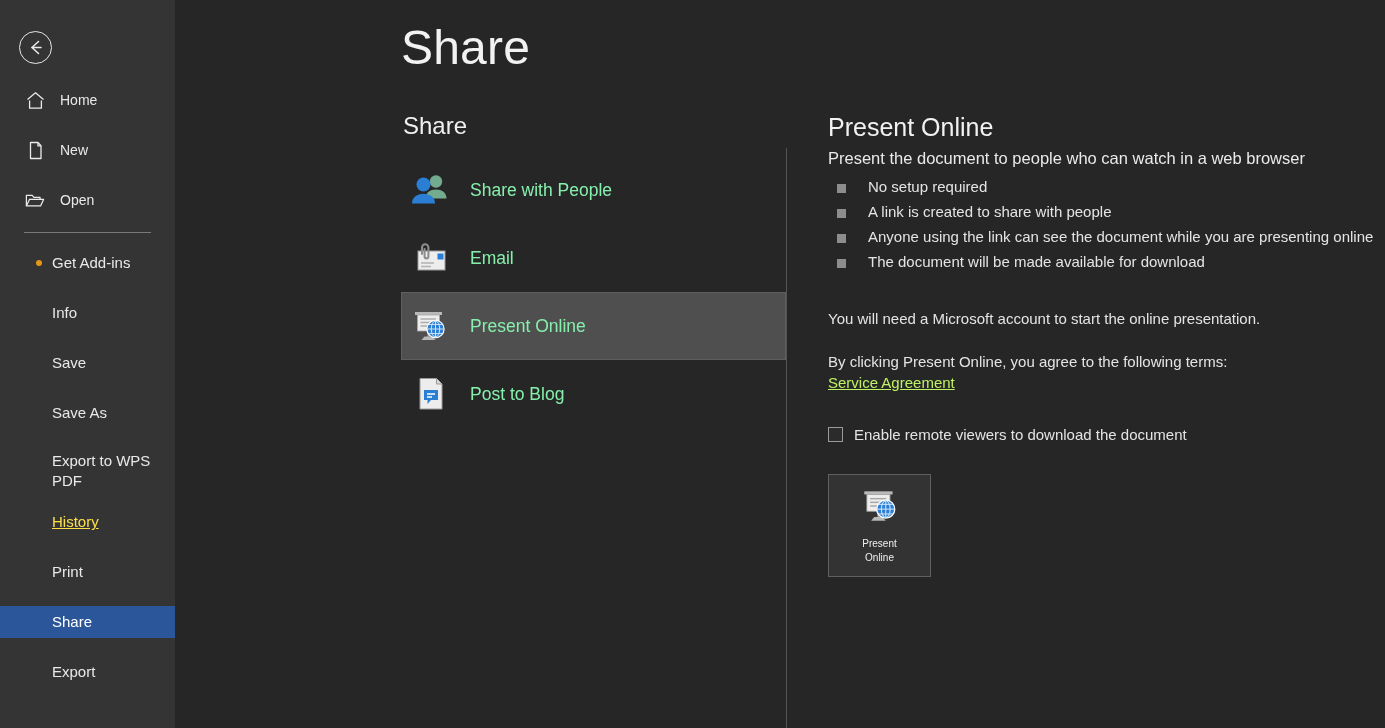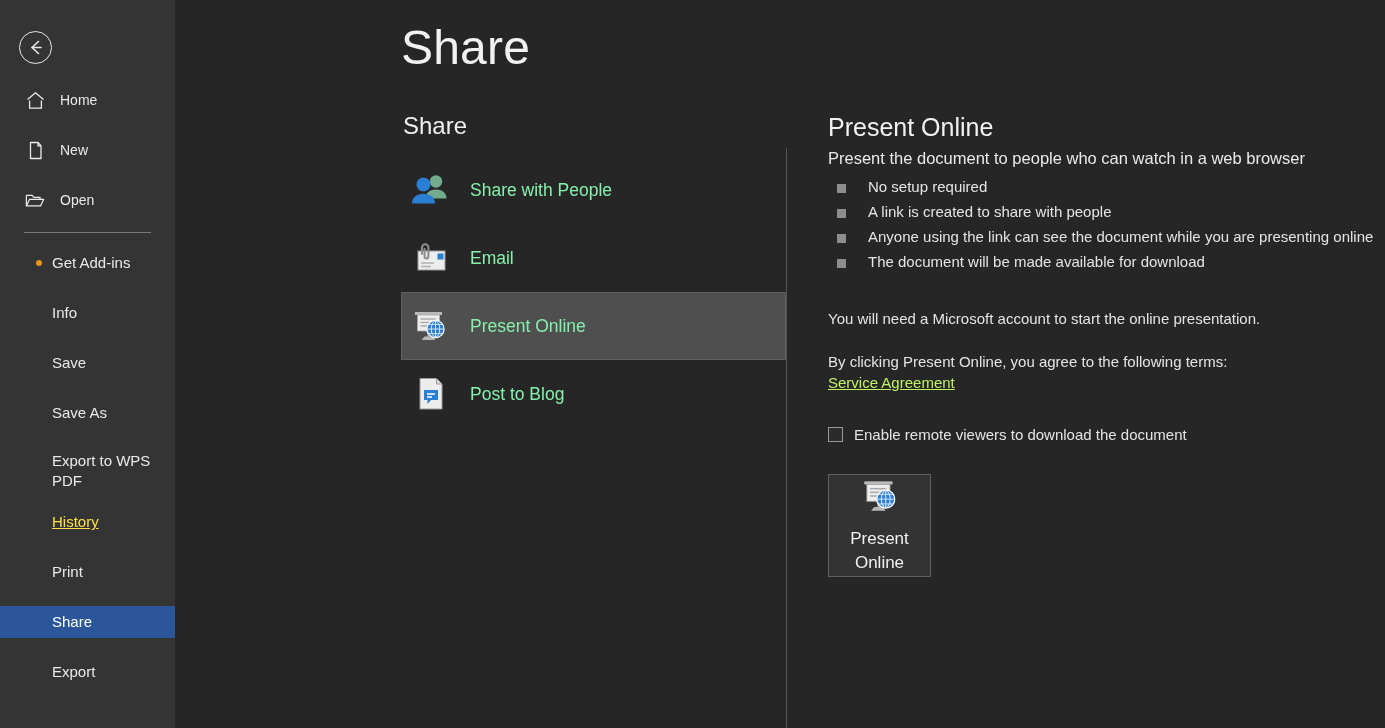--- a/index.html
+++ b/index.html
@@ -216,21 +216,21 @@
     background: #333333;
     border: 1px solid #606060;
     display: flex;
     flex-direction: column;
     align-items: center;
     justify-content: center;
     cursor: pointer;
   }
   .big-btn .bb-icon { margin-bottom: 7px; }
   .big-btn .bb-label {
-    font-size: 17px;
+    font-size: 10px;
     color: #f0f0f0;
     text-align: center;
     line-height: 1.45;
     white-space: pre-line;
   }
 </style>
 </head>
 <body>
 
 <div class="app">

